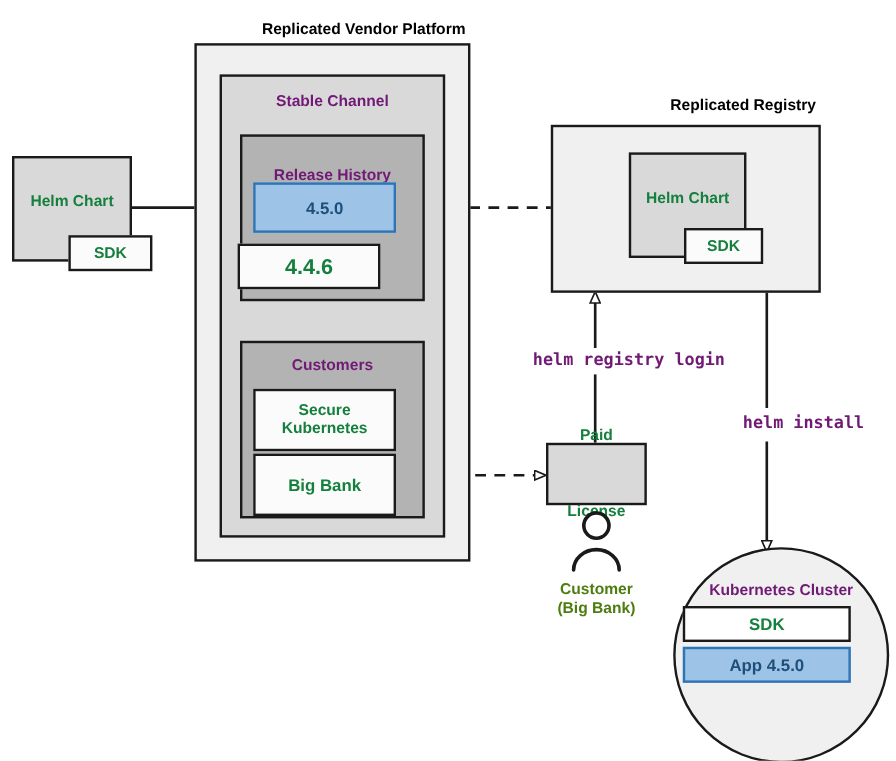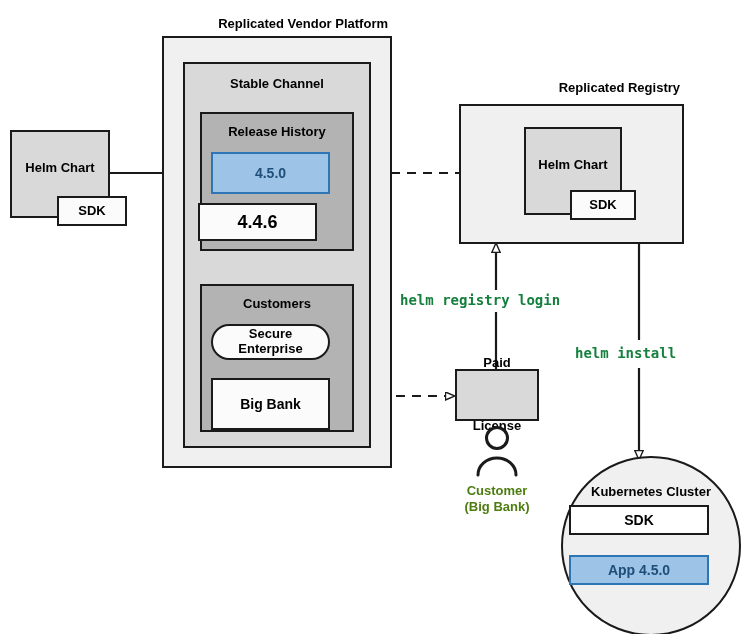--- a/index.html
+++ b/index.html
@@ -27,21 +27,21 @@
     height: 634px;
   }
   .node {
     position: absolute;
     box-sizing: border-box;
     display: flex;
     align-items: center;
     justify-content: center;
     text-align: center;
     font-weight: bold;
-    color: #000000;
+    color: #15803d;
     line-height: 1.15;
   }
   .title-label {
     position: absolute;
     font-weight: bold;
     font-size: 13px;
     color: #000000;
     text-align: right;
     white-space: nowrap;
   }
@@ -57,29 +57,30 @@
     border: 2px solid #2e75b6;
     color: #1f4e79;
   }
   .label-inner {
     position: absolute;
     left: 0;
     right: 0;
     text-align: center;
     font-weight: bold;
     font-size: 13px;
-    color: #000000;
+    color: #701a75;
   }
   .mono {
     position: absolute;
     font-family: "DejaVu Sans Mono", "Liberation Mono", monospace;
     font-size: 14px;
     font-weight: bold;
-    color: #15803d;
+    color: #701a75;
     white-space: nowrap;
+    margin-left: 44px;
   }
   .circle {
     border-radius: 50%;
   }
   .person-caption {
     position: absolute;
     text-align: center;
     font-weight: bold;
     font-size: 13px;
     color: #4d7c0f;
@@ -138,34 +139,34 @@
 
   <div class="title-label" style="left:162px; top:16px; width:226px;">Replicated Vendor Platform</div>
 
   <div class="box fill-lightest" style="position:absolute; left:162px; top:36px; width:226px; height:428px;"></div>
 
   <div class="box fill-light" style="position:absolute; left:183px; top:62px; width:184px; height:382px;">
     <div class="label-inner" style="top:12px;">Stable Channel</div>
   </div>
 
   <div class="box fill-mid" style="position:absolute; left:200px; top:112px; width:150px; height:135px;">
-    <div class="label-inner" style="top:10px;">Release History</div>
+    <div class="label-inner" style="top:24px;">Release History</div>
   </div>
 
   <div class="node box blue-box fill-blue" style="left:211px; top:152px; width:119px; height:42px; font-size:14px;">4.5.0</div>
 
   <div class="node box fill-white" style="left:198px; top:203px; width:119px; height:38px; font-size:18px;">4.4.6</div>
 
   <div class="box fill-mid" style="position:absolute; left:200px; top:284px; width:150px; height:144px;">
     <div class="label-inner" style="top:10px;">Customers</div>
   </div>
 
-  <div class="node box fill-white" style="left:211px; top:324px; width:119px; height:36px; font-size:13px; flex-direction:column;border-radius:18px;">
+  <div class="node box fill-white" style="left:211px; top:324px; width:119px; height:52px; font-size:13px; flex-direction:column;">
     <span>Secure</span>
-    <span>Enterprise</span>
+    <span>Kubernetes</span>
   </div>
 
   <div class="node box fill-white" style="left:211px; top:378px; width:119px; height:52px; font-size:14px;">Big Bank</div>
 
   <div class="title-label" style="left:459px; top:80px; width:221px;">Replicated Registry</div>
 
   <div class="box fill-lightest" style="position:absolute; left:459px; top:104px; width:221px; height:136px;"></div>
 
   <div class="node box fill-light" style="left:524px; top:127px; width:98px; height:88px;">
     <span style="font-size:13px; transform:translateY(-6px);">Helm Chart</span>
@@ -190,15 +191,15 @@
     <div>Customer</div>
     <div>(Big Bank)</div>
   </div>
 
   <div class="box circle fill-lightest" style="position:absolute; left:561px; top:456px; width:176px; height:176px;">
     <div class="label-inner" style="top:26px; font-size:13px;">Kubernetes Cluster</div>
   </div>
 
   <div class="node box" style="left:569px; top:505px; width:140px; height:30px; font-size:14px; background:#ffffff;">SDK</div>
 
-  <div class="node box blue-box fill-blue" style="left:569px; top:555px; width:140px; height:30px; font-size:14px;">App 4.5.0</div>
+  <div class="node box blue-box fill-blue" style="left:569px; top:539px; width:140px; height:30px; font-size:14px;">App 4.5.0</div>
 
 </div>
 
 </body></html>

